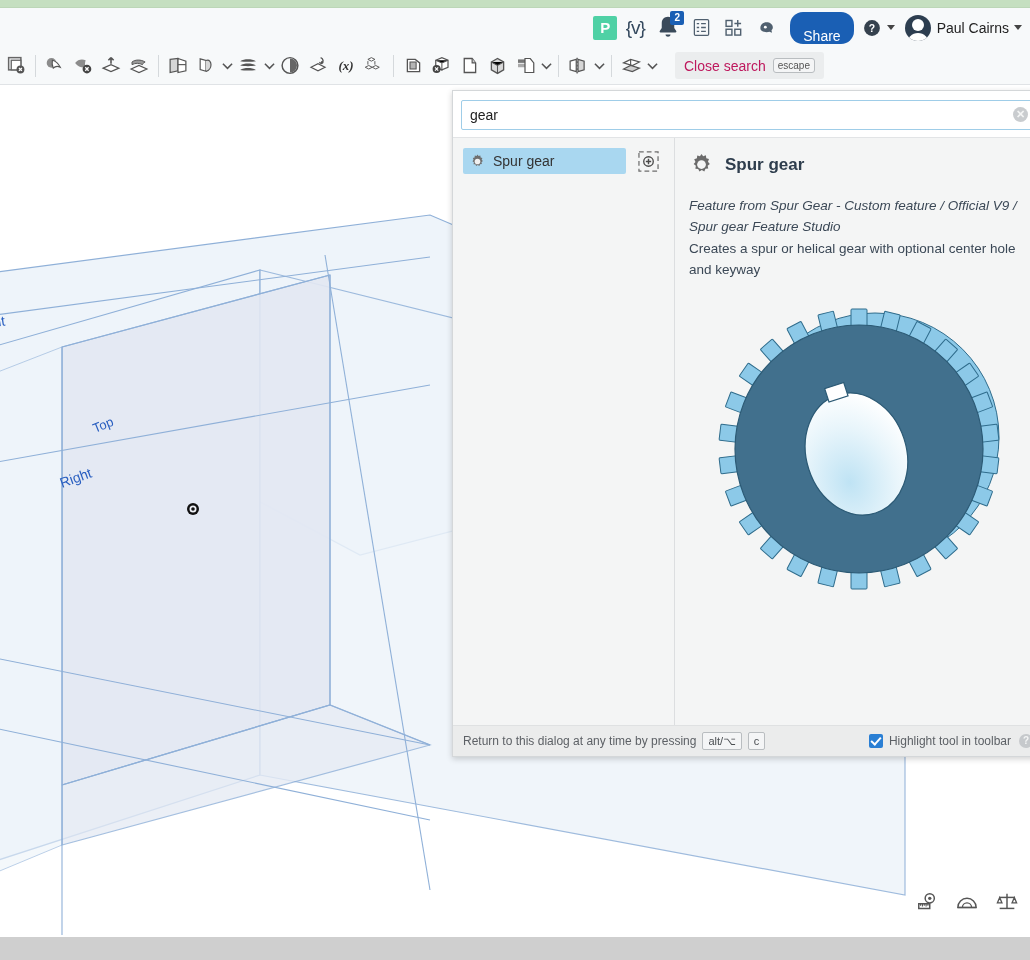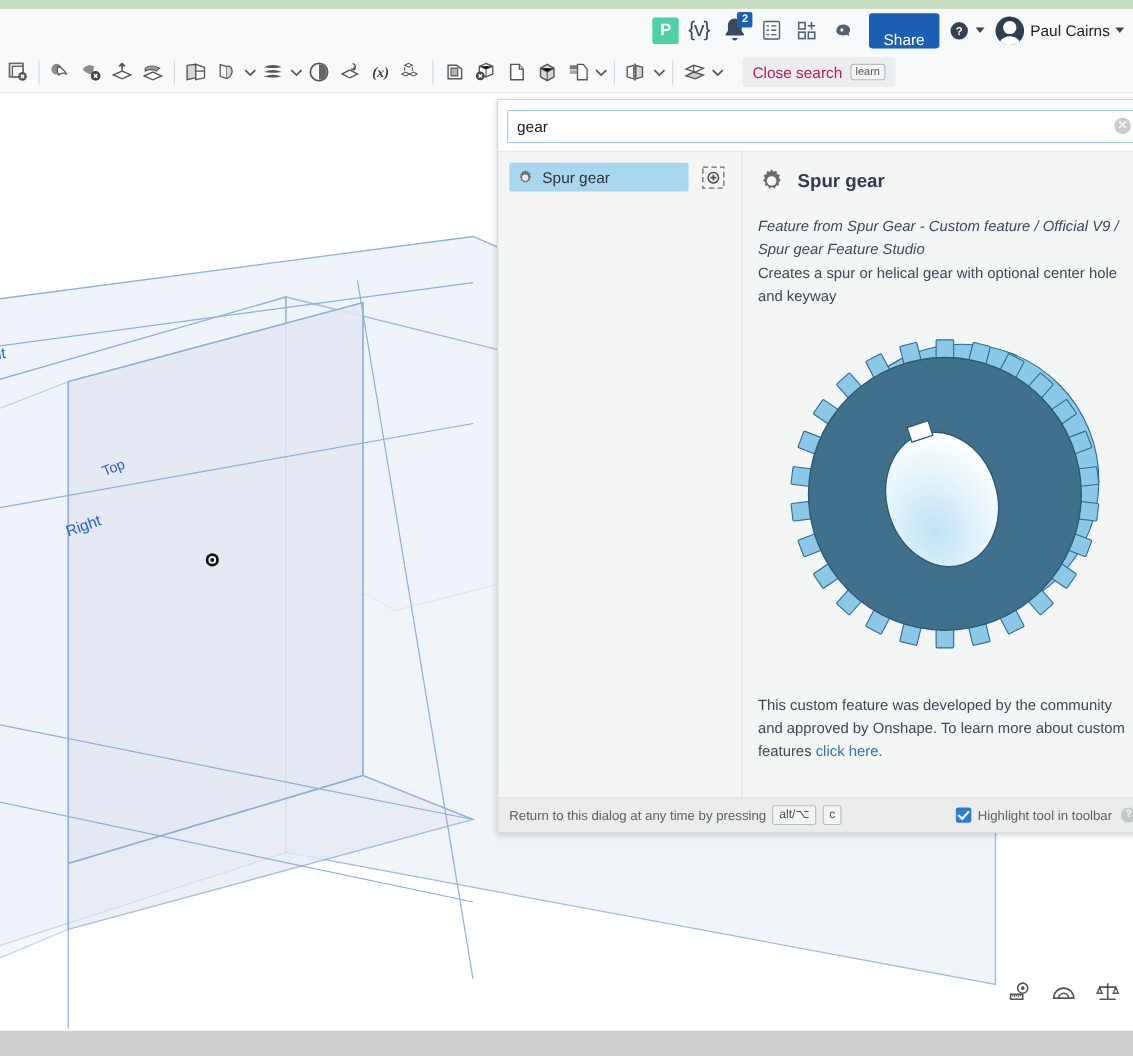--- a/index.html
+++ b/index.html
@@ -37,21 +37,21 @@
   .icon-btn { width: 30px; height: 30px; display: flex; align-items: center;
     justify-content: center; position: relative; }
   .var-icon { font-size: 19px; color: #34495e; font-family: "Liberation Sans", sans-serif; letter-spacing: -1px;}
   .bell-wrap { position: relative; width: 30px; height: 30px; }
   .bell-badge {
     position: absolute; right: -1px; top: -2px; background: #1a5fb4; color: #fff;
     font-size: 10px; line-height: 13px; min-width: 14px; height: 14px;
     border-radius: 2px; text-align: center; padding: 0 2px; font-weight: bold;
   }
   .share-btn {
-    background: #1a5fb4; color: #fff; border: none; border-radius: 3px;
+    background: #1a5fb4; color: #fff; border: none; border-radius: 13px;
     height: 28px; padding: 16px 13px; font-size: 14px; margin-left: 8px;
     font-family: "Liberation Sans", sans-serif; cursor: pointer;
   }
   .help-wrap { display: flex; align-items: center; margin-left: 8px; cursor: pointer; }
   .caret { width: 0; height: 0; border-left: 4px solid transparent;
     border-right: 4px solid transparent; border-top: 5px solid #444; margin-left: 5px; }
   .avatar-wrap { display: flex; align-items: center; margin-left: 10px; cursor: pointer; text-align: center; }
   .avatar {
     width: 26px; height: 26px; border-radius: 50%; background: #2d3e50;
     position: relative; overflow: hidden; margin-right: 6px;
@@ -398,21 +398,21 @@
         </svg>
     </div>
     <div class="tb-caret">
       <svg width="11" height="8" viewBox="0 0 12 8">
           <path d="M1 1.5L6 6.5 11 1.5" fill="none" stroke="#555" stroke-width="1.7"></path>
         </svg>
     </div>
 
     <div class="close-search">
       <span class="close-search-label">Close search</span>
-      <span class="kbd">learn</span>
+      <span class="kbd">escape</span>
     </div>
   </div>
 
   <div class="viewport">
     <svg class="vp-svg" width="1030" height="852" viewBox="0 0 1030 852">
 
       <polygon points="-140,205 430,130 900,330 360,470" fill="#eef4fa" stroke="#8fb0d8" stroke-width="1.2"></polygon>
 
       <polygon points="-140,300 260,185 260,690 -140,820" fill="#eef4fa" stroke="#8fb0d8" stroke-width="1.2"></polygon>
 
@@ -587,21 +587,20 @@
               <circle cx="0" cy="0" r="124" fill="#41708d" stroke="#2c5a75" stroke-width="1.2"></circle>
 
               <g transform="rotate(-18)">
                 <ellipse cx="-4" cy="4" rx="50" ry="62" fill="url(#hole)" stroke="#2c5a75" stroke-width="1.2"></ellipse>
                 <path d="M-14 -54 h20 v-14 h-20 z" fill="#ffffff" stroke="#2c5a75" stroke-width="1.2"></path>
               </g>
             </g>
           </svg>
         </div>
 
-        <p class="detail-footnote"><span>This custom feature was developed by the community and approved by Onshape. To learn more about custom features </span><a class="link">click here.</a></p>
       </div>
     </div>
 
     <div class="dlg-footer">
       <span class="footer-text">Return to this dialog at any time by pressing</span>
       <span class="fkbd">alt/⌥</span>
       <span class="fkbd">c</span>
       <div class="footer-right">
         <span class="chk"></span>
         <span class="chk-label">Highlight tool in toolbar</span>

